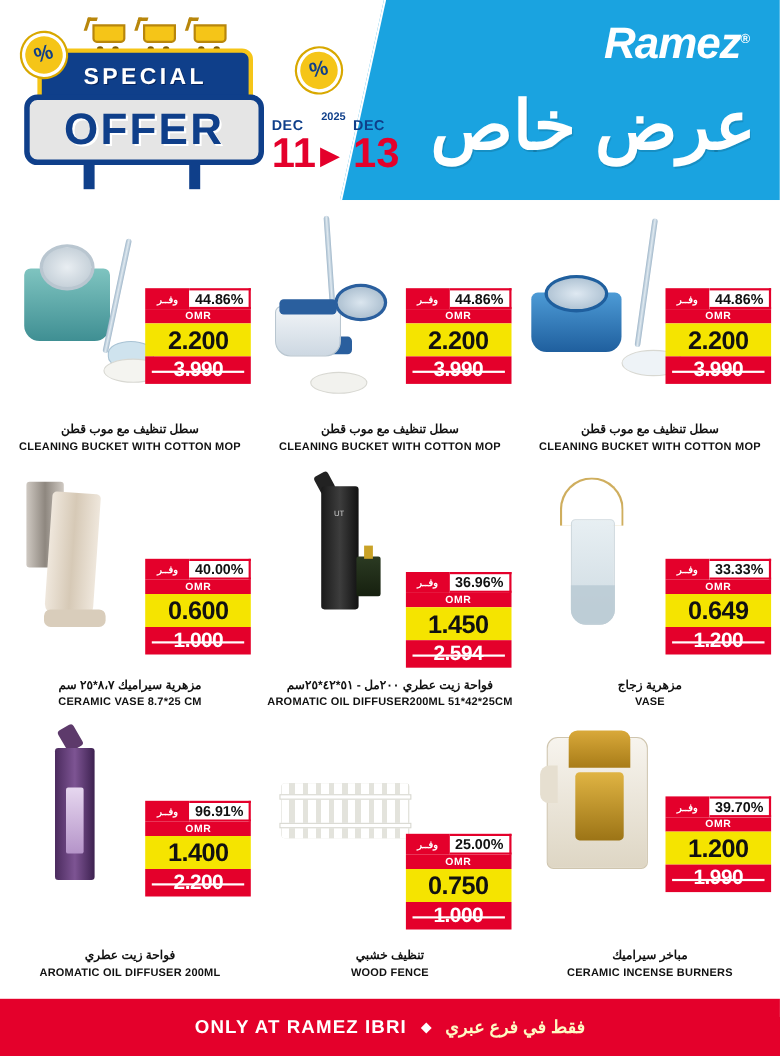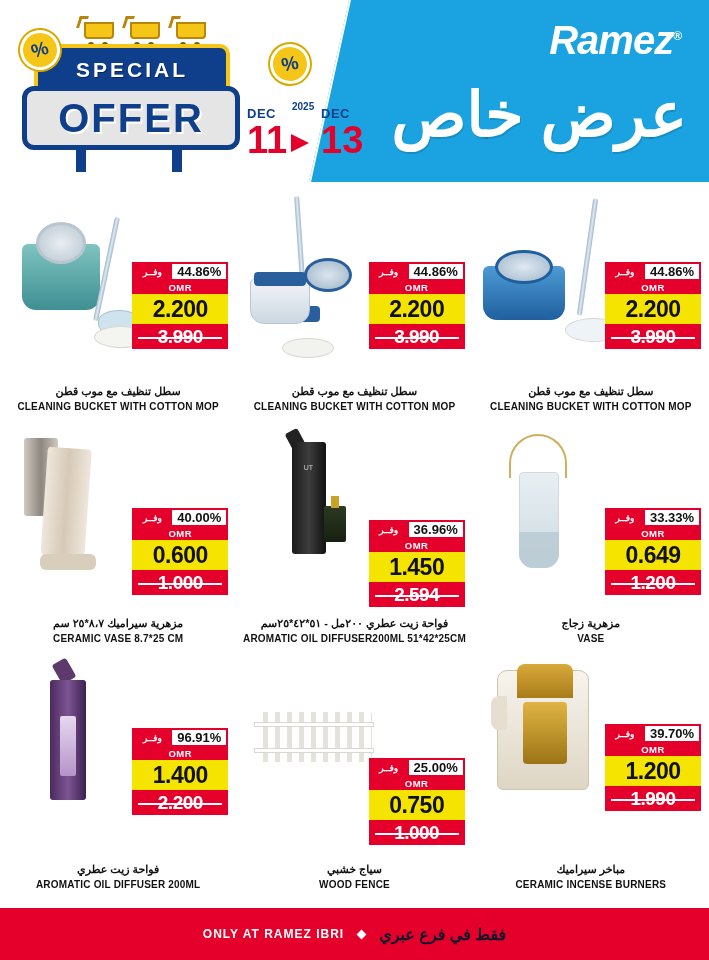--- a/index.html
+++ b/index.html
@@ -321,31 +321,31 @@
     left: 0; bottom: 0;
     width: 709px; height: 52px;
     background: #e4002b;
     display: flex;
     align-items: center;
     justify-content: center;
     gap: 14px;
   }
   .footer-en {
     color: #ffffff;
-    font-size: 12px;
+    font-size: 17px;
     font-weight: bold;
     letter-spacing: 1px;
   }
   .footer-dot {
     width: 7px; height: 7px;
     background: #ffffff;
     transform: rotate(45deg);
   }
   .footer-ar {
-    color: #0f172a;
+    color: #fef9c3;
     font-size: 16px;
     font-weight: bold;
     direction: rtl;
   }
 
   
   .il { position: absolute; }
 
   
   .bucket {
@@ -598,21 +598,21 @@
       <div class="tag" style="top:108px;">
         <div class="tag-top">
           <div class="tag-save">وفــر</div>
           <div class="tag-pct">25.00%</div>
         </div>
         <div class="tag-omr">OMR</div>
         <div class="tag-new">0.750</div>
         <div class="tag-old">1.000</div>
       </div>
       <div class="names">
-        <div class="name-ar">سياج خشبي</div>
+        <div class="name-ar">تنظيف خشبي</div>
         <div class="name-en">WOOD FENCE</div>
       </div>
     </div>
 
     <div class="cell tall">
       <div class="prod-img">
         <div class="il" style="left:24px; top:14px; width:92px; height:120px; background:linear-gradient(180deg,#f7f4ee,#ded6c4); border-radius:10px 10px 6px 6px; border:1px solid #cfc5ae;"></div>
         <div class="il" style="left:44px; top:8px; width:56px; height:34px; background:linear-gradient(180deg,#d9a93a,#a87c18); border-radius:8px 8px 0 0;"></div>
         <div class="il" style="left:50px; top:46px; width:44px; height:62px; background:linear-gradient(180deg,#e0b443,#9c7416); border-radius:4px;"></div>
         <div class="il" style="left:18px; top:40px; width:16px; height:34px; background:#e6dfd0; border-radius:8px 0 0 8px;"></div>

